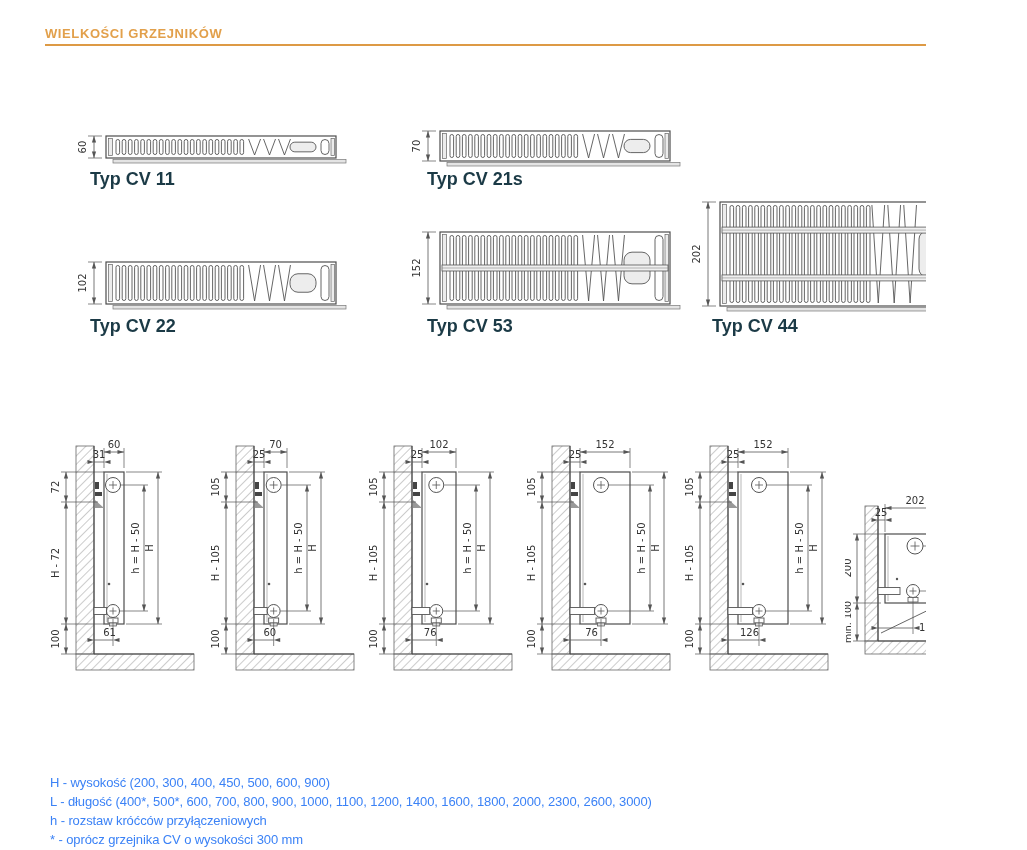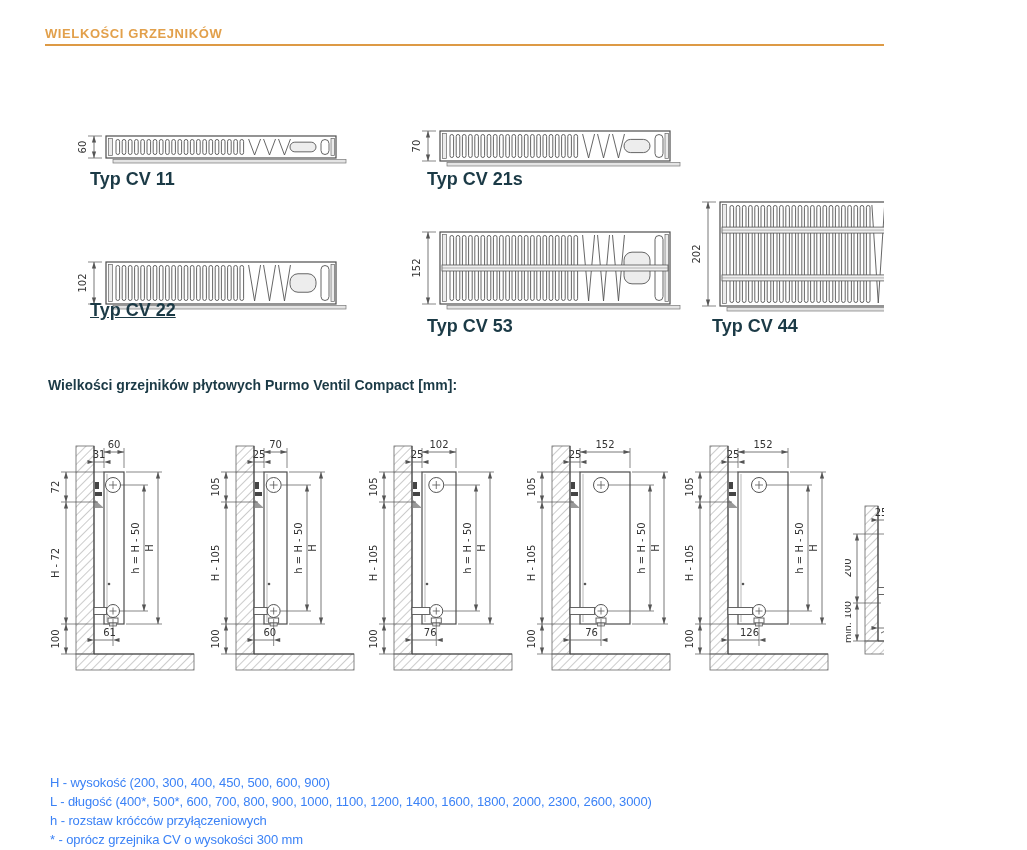--- a/index.html
+++ b/index.html
@@ -1,17 +1,17 @@
 <!DOCTYPE html>
 <html><head>
 <meta charset="utf-8">
 <style>
   html,body{margin:0;padding:0;background:#fff;}
   .page{position:relative;width:884px;height:850px;background:#ffffff;overflow:hidden;
-        font-family:"Liberation Sans",sans-serif;}
+        font-family:"Liberation Sans",sans-serif;padding-left:42px;}
   .title{position:absolute;left:45px;top:26px;font-size:13px;font-weight:bold;
          letter-spacing:.6px;color:#E2A04B;}
   .title-rule{position:absolute;left:45px;top:44px;width:937px;height:2px;background:#DD9A45;}
   .tv-label{position:absolute;font-size:18px;font-weight:bold;color:#1B3A46;}
   .section-heading{position:absolute;left:48px;top:377px;font-size:14px;font-weight:bold;color:#1B3A46;}
   .mount{position:absolute;}
   .legend{position:absolute;left:50px;top:728px;color:#3b82f6;font-size:13px;letter-spacing:-.1px;margin-top:48px;}
   .legend div{margin-bottom:6px;line-height:13px;}
   svg{display:block;}
 </style>
@@ -232,25 +232,24 @@
         <path d="M16,5 l-6.5,-2.1 l0,4.2 Z" fill="#555" transform="rotate(-90 16 5)"></path>
         <path d="M16,109 l-6.5,-2.1 l0,4.2 Z" fill="#555" transform="rotate(90 16 109)"></path>
         <line x1="10" y1="5" x2="24" y2="5" stroke="#555" stroke-width="0.7"></line>
         <line x1="10" y1="109" x2="24" y2="109" stroke="#555" stroke-width="0.7"></line>
         <text x="8" y="57" font-size="10" fill="#333" text-anchor="middle" font-family="&quot;DejaVu Sans&quot;,sans-serif" transform="rotate(-90 8 57)">202</text>
       </svg>
     </div>
 
   <div class="tv-label" style="left:90px;top:169px;">Typ CV 11</div>
   <div class="tv-label" style="left:427px;top:169px;">Typ CV 21s</div>
-  <div class="tv-label" style="left:90px;top:300px;text-decoration:underline;">Typ CV 22</div>
+  <div class="tv-label" style="left:90px;top:316px;">Typ CV 22</div>
   <div class="tv-label" style="left:427px;top:316px;">Typ CV 53</div>
   <div class="tv-label" style="left:712px;top:316px;">Typ CV 44</div>
 
-  <div class="section-heading">Wielkości grzejników płytowych Purmo Ventil Compact [mm]:</div>
 
   <div class="mount" id="sv-0" style="left:48px;top:424px;">
       <svg viewBox="0 0 152 250" width="152" height="250">
         <defs>
           <pattern id="hs0" width="6" height="6" patternUnits="userSpaceOnUse" patternTransform="rotate(45)">
             <line x1="0" y1="0" x2="0" y2="6" stroke="#999" stroke-width="1"></line>
           </pattern>
         </defs>
         <rect x="28" y="22" width="18" height="208" fill="url(#hs0)" stroke="#666" stroke-width="0.8"></rect>
         <rect x="28" y="230" width="118" height="16" fill="url(#hs0)" stroke="#666" stroke-width="0.8"></rect>

